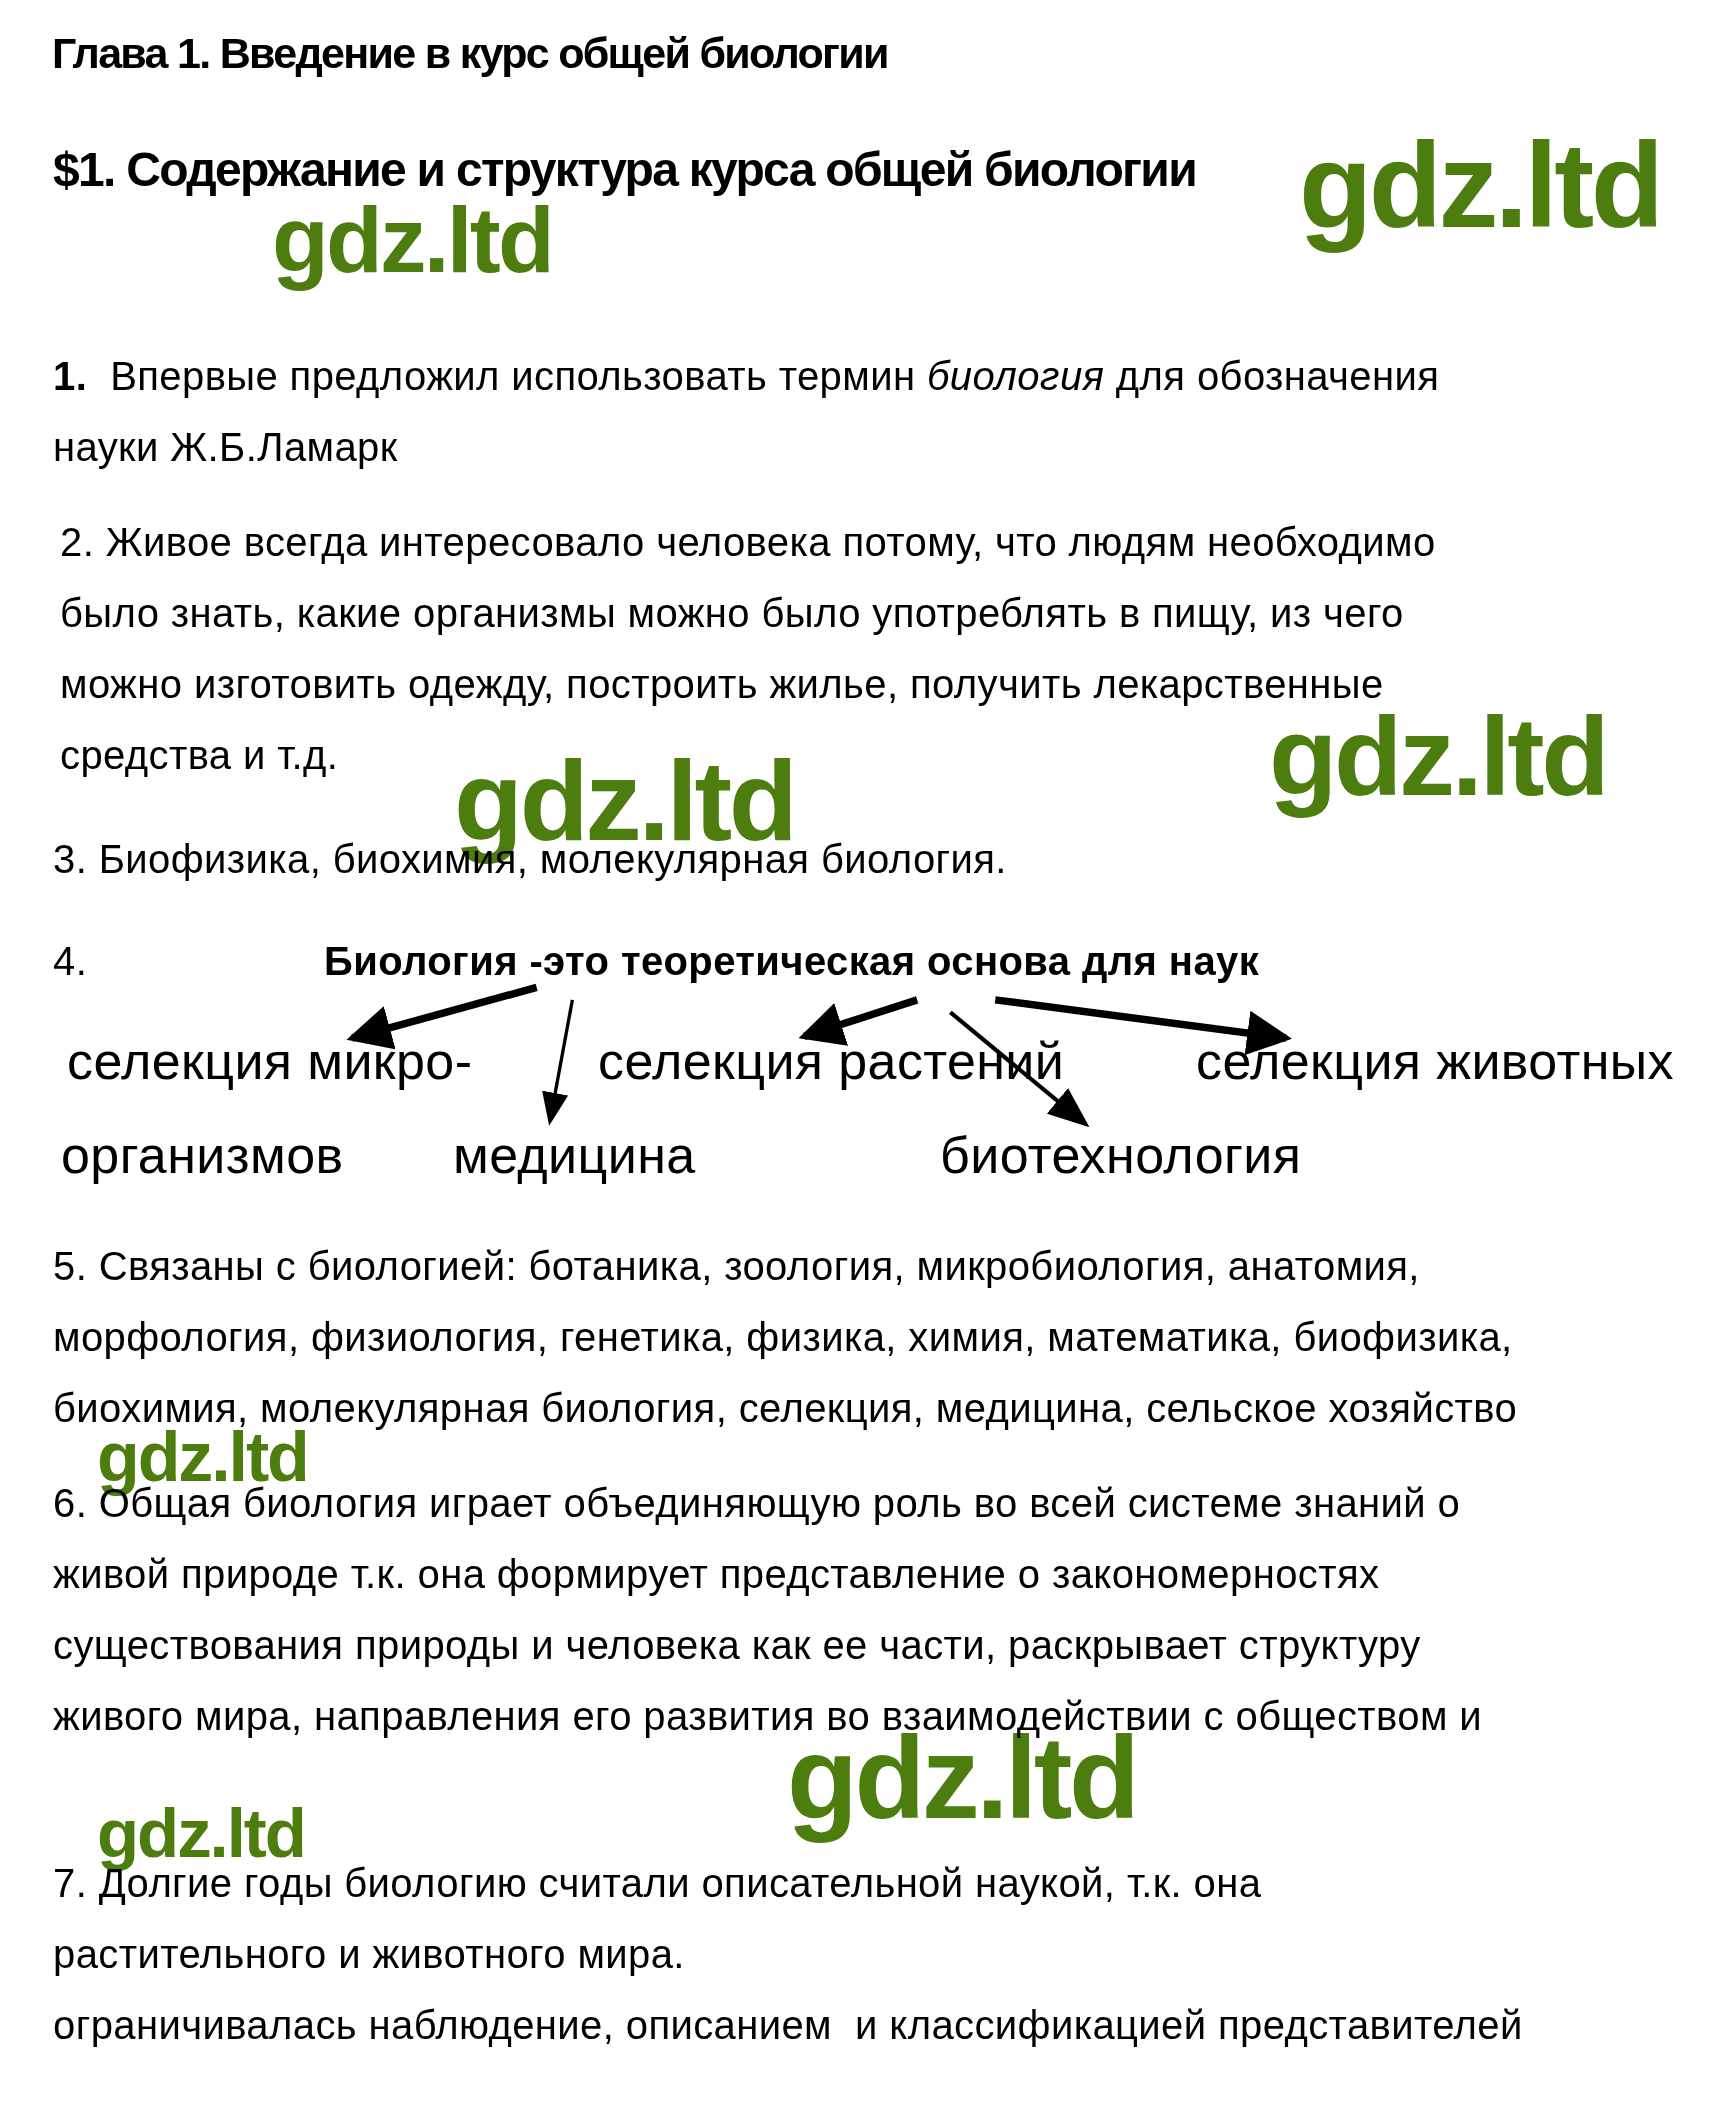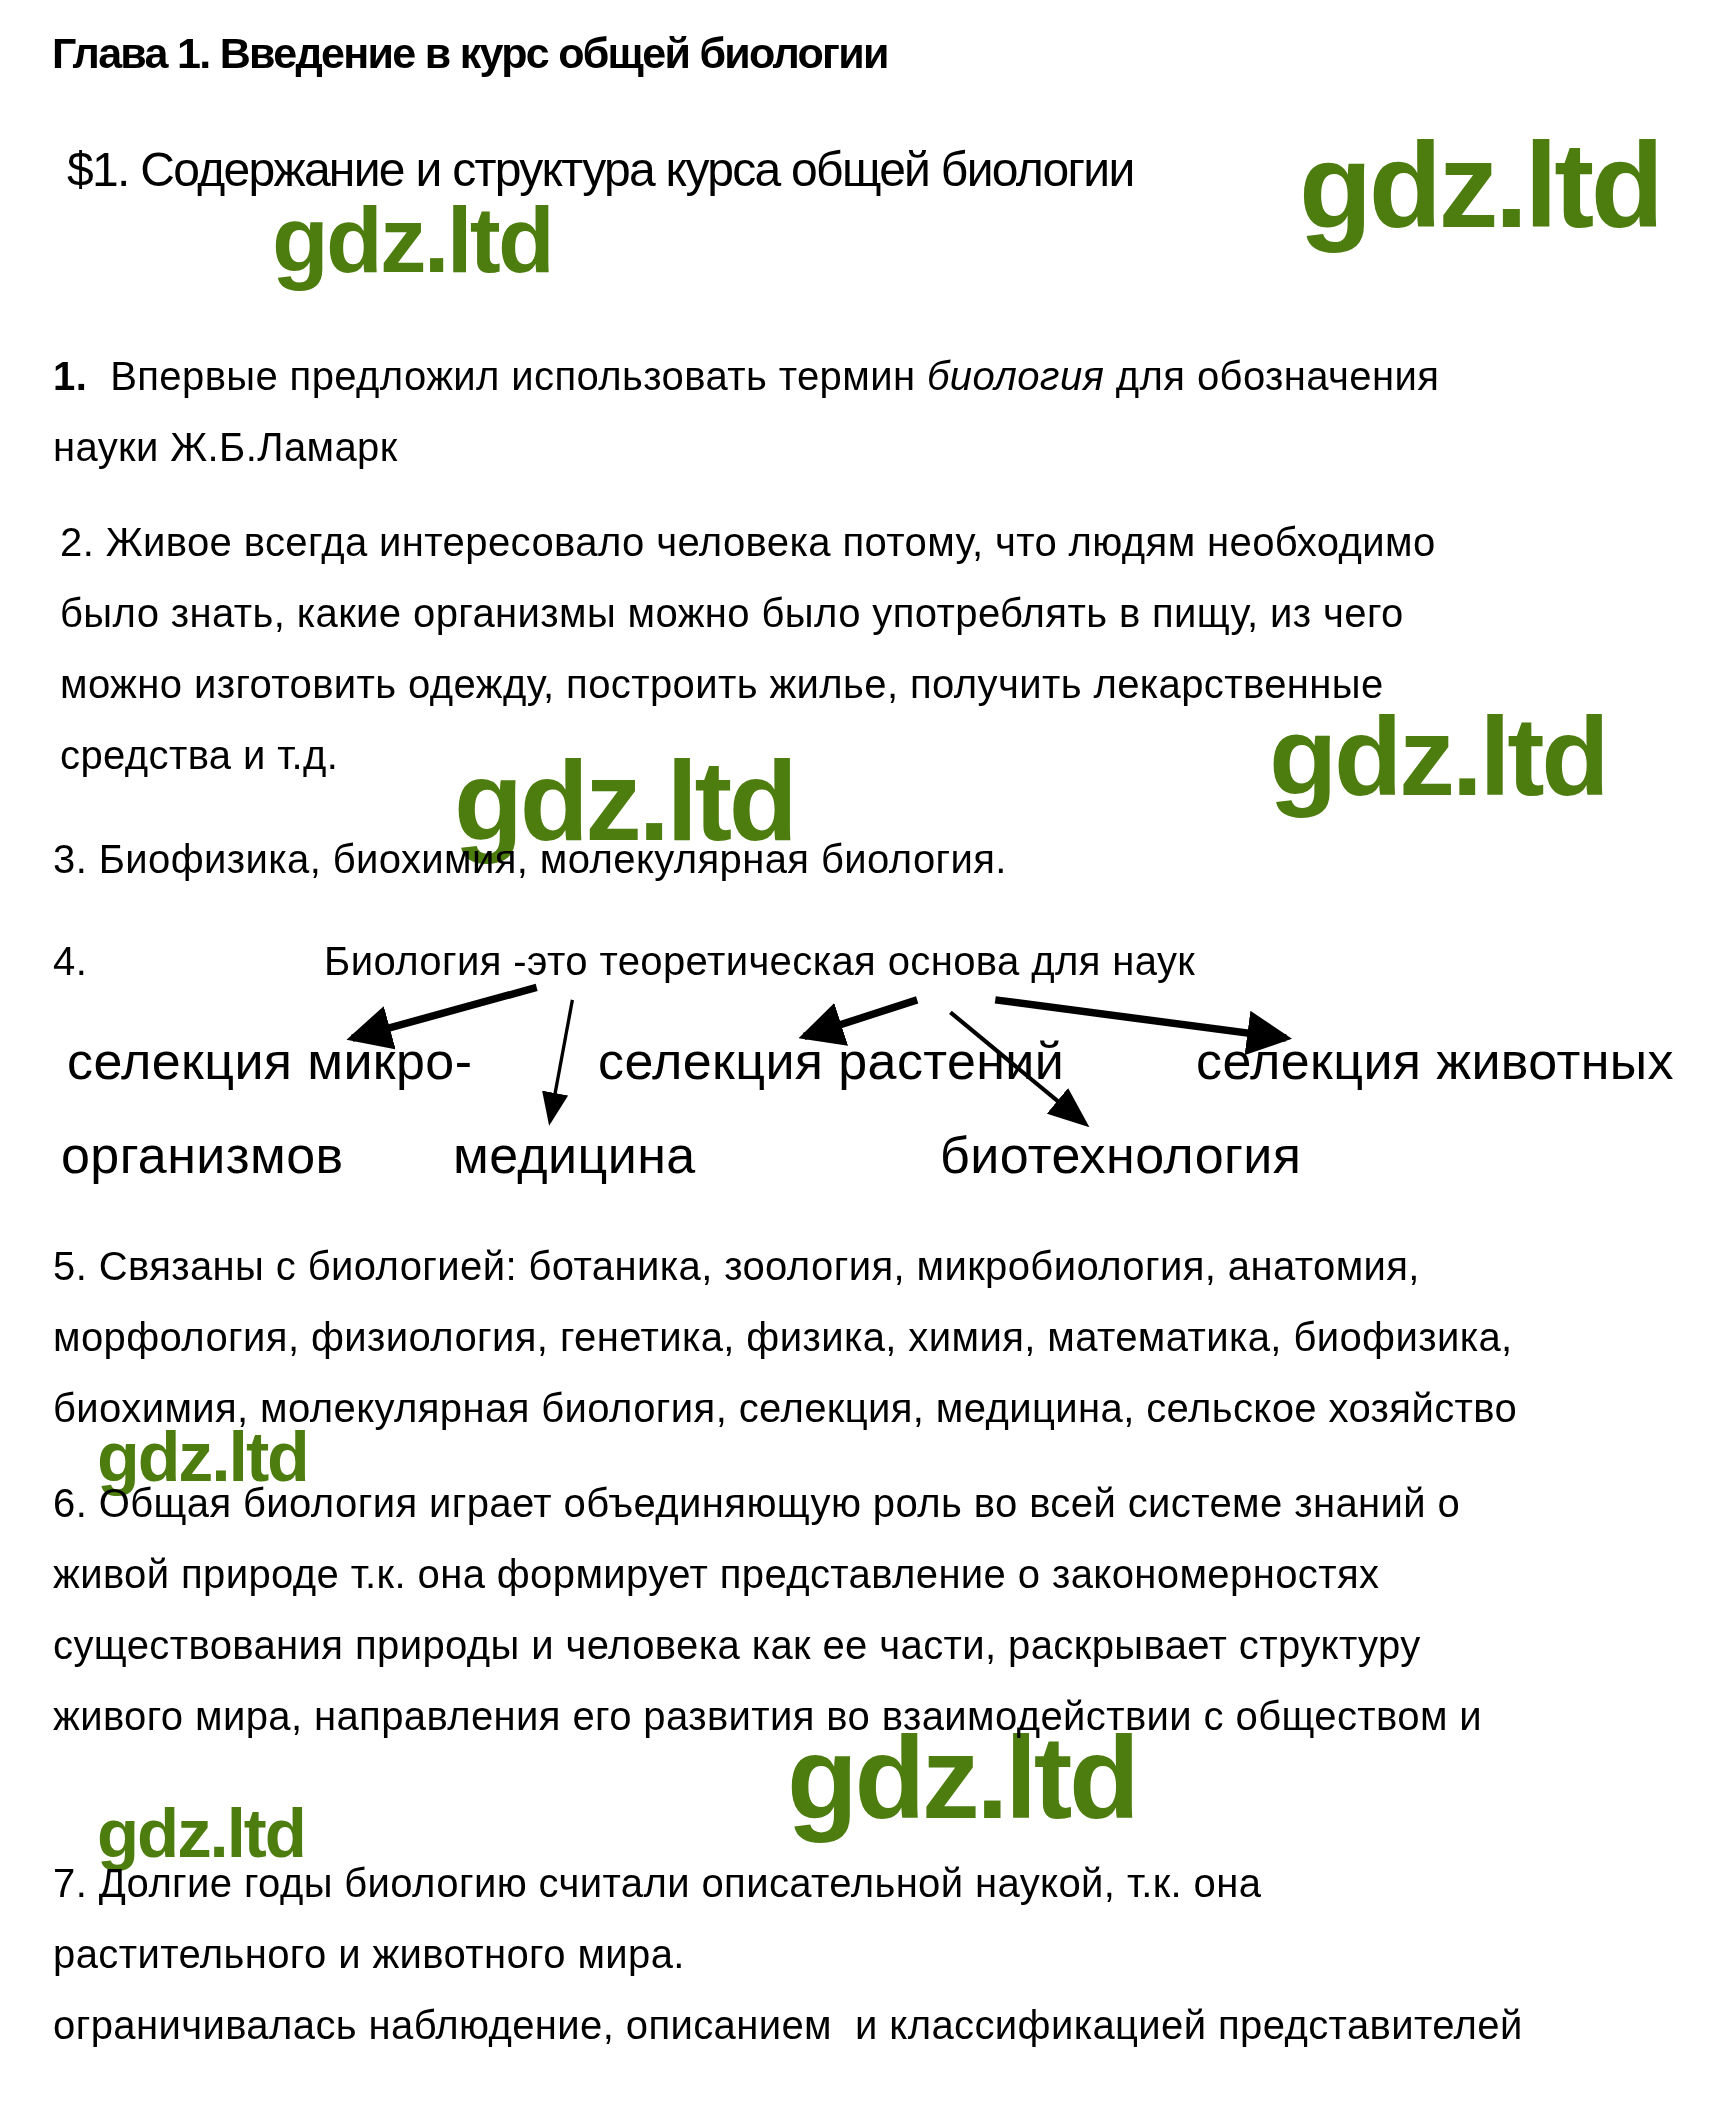--- a/index.html
+++ b/index.html
@@ -12,22 +12,22 @@
     color: #000000;
     overflow: hidden;
   }
   .abs { position: absolute; }
   .h1 {
     left: 52px; top: 27.4px;
     font-size: 43px; font-weight: 700; letter-spacing: -1.7px;
     line-height: 52px; white-space: pre;
   }
   .h2 {
-    left: 67px; top: 141px;
-    font-size: 48px; font-weight: 400; letter-spacing: -1.7px;
+    left: 53px; top: 141px;
+    font-size: 48px; font-weight: 700; letter-spacing: -1.7px;
     line-height: 58px; white-space: pre;
   }
   .para {
     left: 53px;
     font-size: 40px; line-height: 71px; letter-spacing: 0.4px;
   }
   .para .line { white-space: pre; }
   .num-bold { font-weight: 700; }
   .italic { font-style: italic; }
   .scheme-label {
@@ -79,21 +79,21 @@
 </div>
 
 <div class="abs para" style="top:824px;">
   <div class="line">3. Биофизика, биохимия, молекулярная биология.</div>
 </div>
 
 <div>
   <div class="abs para" style="top:926px; left:53px;">
     <div class="line">4.</div>
   </div>
-  <div class="abs para" style="top:926px; left:324px;">
+  <div class="abs para" style="top:926px; left:324px;font-weight:bold;">
     <div class="line">Биология -это теоретическая основа для наук</div>
   </div>
 
   <svg class="arrows-svg" viewBox="0 0 2080 260" xmlns="http://www.w3.org/2000/svg">
     <defs>
       <marker id="head-thick" markerWidth="6" markerHeight="6" refX="5.2" refY="3" orient="auto" markerUnits="strokeWidth">
         <path d="M0,0 L6,3 L0,6 Z" fill="#000"></path>
       </marker>
       <marker id="head-thin" markerWidth="10" markerHeight="8" refX="8.6" refY="4" orient="auto" markerUnits="strokeWidth">
         <path d="M0,0 L10,4 L0,8 Z" fill="#000"></path>

